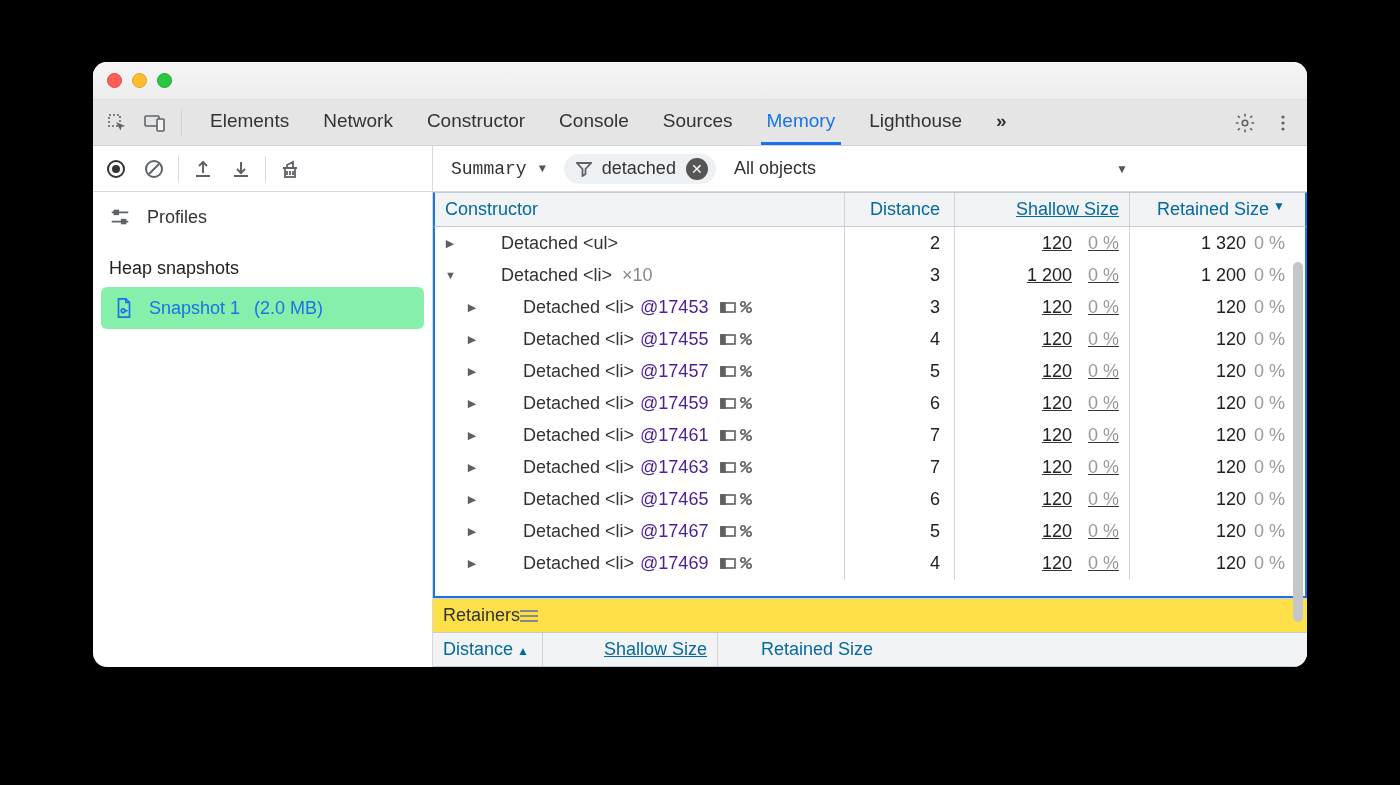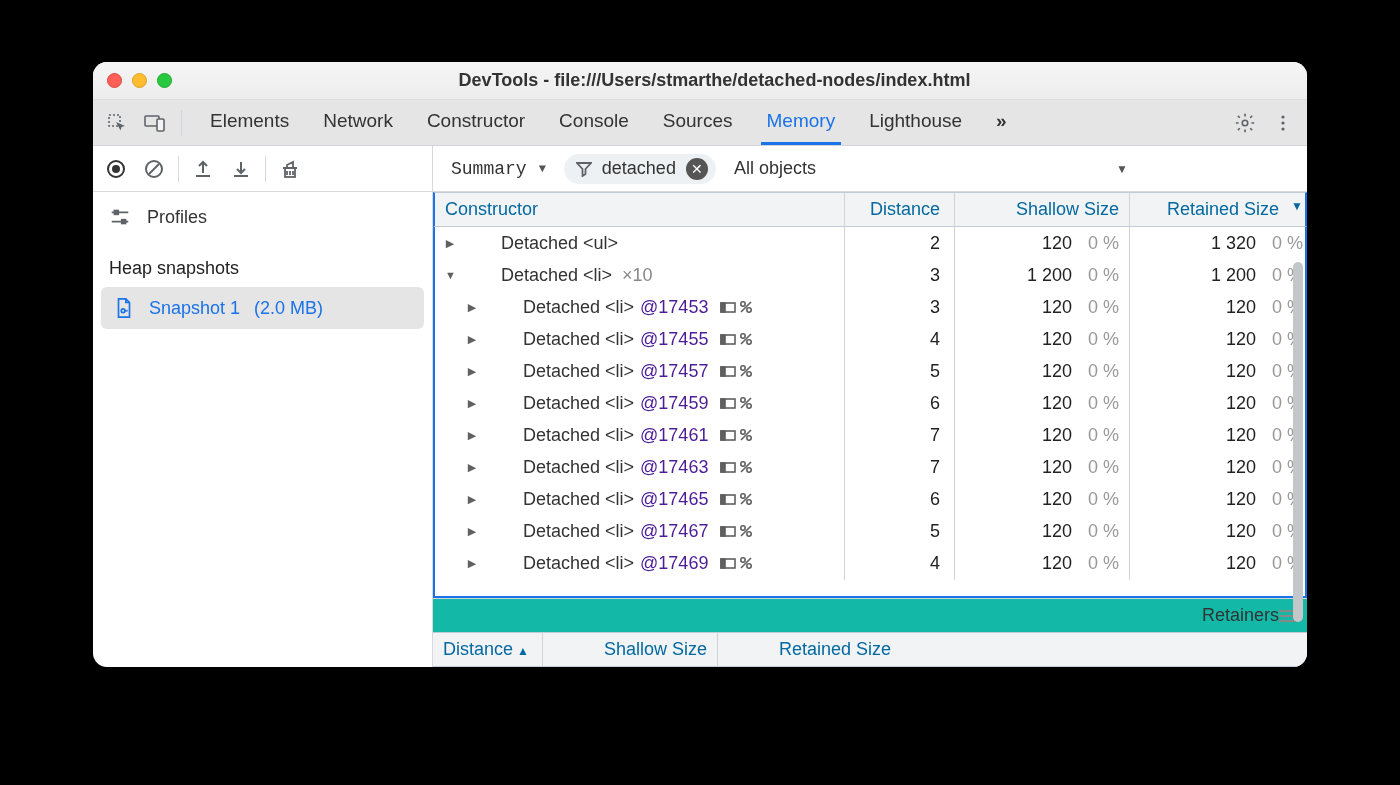--- a/index.html
+++ b/index.html
@@ -74,21 +74,21 @@
     width:34px; height:34px;
     display:flex; align-items:center; justify-content:center;
     color:#5f6368; cursor:pointer;
   }
   .side-toolbar .vd{width:1px;height:26px;background:#d9d9d9;margin:0 3px;}
   .profiles-row{display:flex;align-items:center;gap:16px;padding:14px 16px;}
   .section-label{padding:16px 16px 8px;font-size:18px;color:#222;}
   .snapshot-row{
     display:flex;align-items:center;gap:14px;
     margin:0 8px;padding:10px 12px;border-radius:6px;
-    background:#e5e5e5;color:#1a73e8;cursor:pointer;
+    background:#86efac;color:#1a73e8;cursor:pointer;
   }
   .snapshot-row svg{color:#1a73e8;}
 
   .main{flex:1;display:flex;flex-direction:column;overflow:hidden;}
   .main-toolbar{
     height:46px;display:flex;align-items:center;gap:12px;padding:0 12px;
     border-bottom:1px solid #d9d9d9;
   }
   .dropdown{display:flex;align-items:center;gap:12px;padding:4px 6px;cursor:pointer;font-family:Liberation Mono, monospace;}
   .filter-pill{
@@ -105,62 +105,61 @@
   .grid-header, .retain-header{
     display:flex;background:#f1f3f4;border-top:1px solid #c1cbd6;border-bottom:1px solid #c1cbd6;
     font-size:18px;color:#0369a1;
     border-left:2px solid #1a73e8; border-right:2px solid #1a73e8;
   }
   .retain-header{border-left-width:0;border-right-width:0;}
   .col{padding:6px 10px;border-right:1px solid #d0d4d8;}
   .col:last-child{border-right:none;}
   .c-constructor{flex:1;}
   .c-dist{width:110px;text-align:right;padding-right:14px;}
-  .c-sh{width:175px;display:flex;justify-content:flex-end;gap:8px;}
-  .c-ret{width:175px;display:flex;justify-content:flex-end;gap:8px;padding-right:2px;text-align:right;}
+  .c-sh{width:175px;display:flex;justify-content:flex-end;gap:8px;text-decoration:underline;}
+  .c-ret{width:175px;display:flex;justify-content:flex-end;padding-right:20px;text-align:right;}
   .sort-ic{font-size:12px;margin-left:4px;}
 
   .grid-body{flex:1;overflow:auto;background:#fff;
     border-left:2px solid #1a73e8; border-right:2px solid #1a73e8; border-bottom:2px solid #1a73e8;}
   .row{display:flex;align-items:center;height:32px;font-size:18px;}
   .row .c-constructor{display:flex;align-items:center;gap:6px;}
   .tri{width:10px;display:inline-block;font-size:11px;color:#606060;text-align:center;}
   .rowname{white-space:pre;margin-left:40px;}
   .objid{color:#4c1d95;}
   .xN{color:#888;margin-left:4px;}
   .mini-icons{display:flex;gap:3px;margin-left:6px;}
   .mini-icons svg{color:#606060;}
   .num{color:#222;}
   .pct{color:#999;margin-left:8px;}
 
   .retainers-bar{
-    background:#14b8a6;border-top:1px solid #d0d4d8;
+    background:#fde047;border-top:1px solid #d0d4d8;
     padding:6px 10px;font-size:18px;
-    display:flex;justify-content:flex-end;align-items:center;
+    display:flex;justify-content:flex-start;align-items:center;
   }
   .c-obj{flex:1;}
   .c-dist2{width:110px;}
   .scrollbar{
     position:absolute;right:4px;top:200px;width:10px;height:360px;
     background:#c4c7ca;border-radius:6px;
   }
   .window{position:relative;}
 </style>
 </head>
 <body>
 
 <div class="window">
 
   <div class="titlebar">
     <div class="traffic">
       <div class="light red"></div>
       <div class="light yellow"></div>
       <div class="light green"></div>
     </div>
-    <div class="title">DevTools - file:///Users/stmarthe/detached-nodes/index.html</div>
   </div>
 
   <div class="tabbar">
     <div class="icon-btn">
       <svg width="20" height="20" viewBox="0 0 20 20" fill="none" stroke="currentColor" stroke-width="1.6">
         <rect x="2" y="2" width="11" height="11" stroke-dasharray="2 2"></rect>
           <path d="M9 9 l9 4 -3.5 1 -1 3.5z" fill="currentColor" stroke="none"></path>
       </svg>
     </div>
     <div class="icon-btn">

